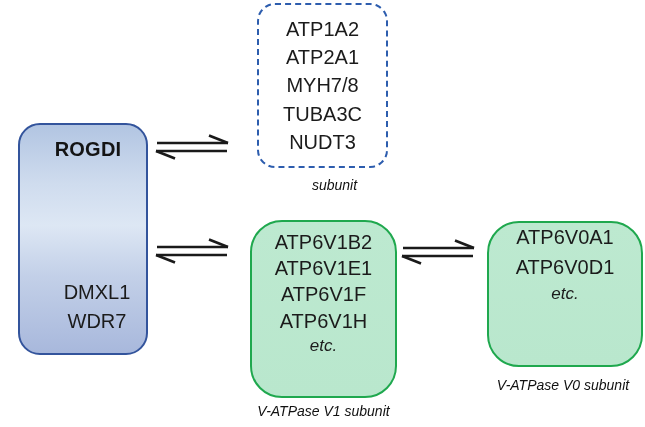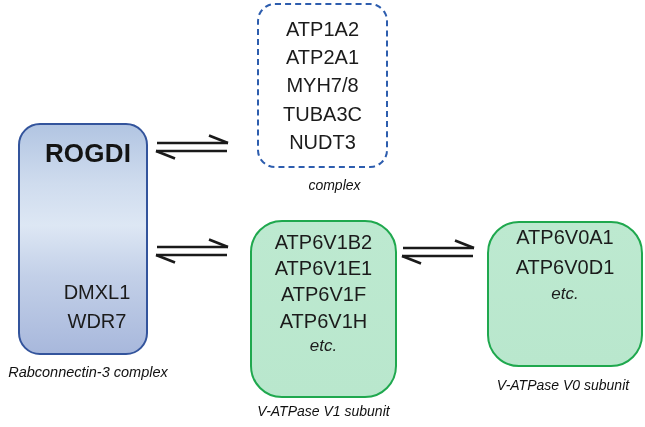--- a/index.html
+++ b/index.html
@@ -14,21 +14,21 @@
 
   
   .rogdi-box{
     left:18px;top:123px;width:130px;height:232px;
     border:2.5px solid #33549c;border-radius:22px;
     background:linear-gradient(to bottom,
       #b2c5e2 0%, #cfdcee 26%, #dde7f4 44%, #c3d0e8 66%, #a8b8dc 100%);
   }
   .rogdi-title{
     margin-top:13px;text-align:center;
-    font-size:26px;font-weight:700;color:#141414;letter-spacing:.2px;padding-left:10px;
+    font-size:20px;font-weight:700;color:#141414;letter-spacing:.2px;padding-left:10px;
   }
   .rogdi-members{
     position:absolute;bottom:17px;left:0;right:0;
     text-align:center;font-size:20px;line-height:29px;color:#1b1b1b;padding-left:28px;
   }
 
   
   .others-box{
     left:257px;top:3px;width:131px;height:165px;
     border:2.5px dashed #2d5dae;border-radius:18px;
@@ -69,30 +69,29 @@
 
 <div id="stage">
 
   <div class="box rogdi-box">
     <div class="rogdi-title">ROGDI</div>
     <div class="rogdi-members">
       <div class="member-line">DMXL1</div>
       <div class="member-line">WDR7</div>
     </div>
   </div>
-  <div class="caption caption-rogdi">Rabconnectin-3 complex</div>
 
   <div class="box others-box">
     <div class="gene-line">ATP1A2</div>
     <div class="gene-line">ATP2A1</div>
     <div class="gene-line">MYH7/8</div>
     <div class="gene-line">TUBA3C</div>
     <div class="gene-line">NUDT3</div>
   </div>
-  <div class="caption caption-others">complex</div>
+  <div class="caption caption-others">subunit</div>
 
   <div class="box green v1-box">
     <div class="gene-line">ATP6V1B2</div>
     <div class="gene-line">ATP6V1E1</div>
     <div class="gene-line">ATP6V1F</div>
     <div class="gene-line">ATP6V1H</div>
     <div class="etc-line">etc.</div>
   </div>
   <div class="caption caption-v1">V-ATPase V1 subunit</div>
 

